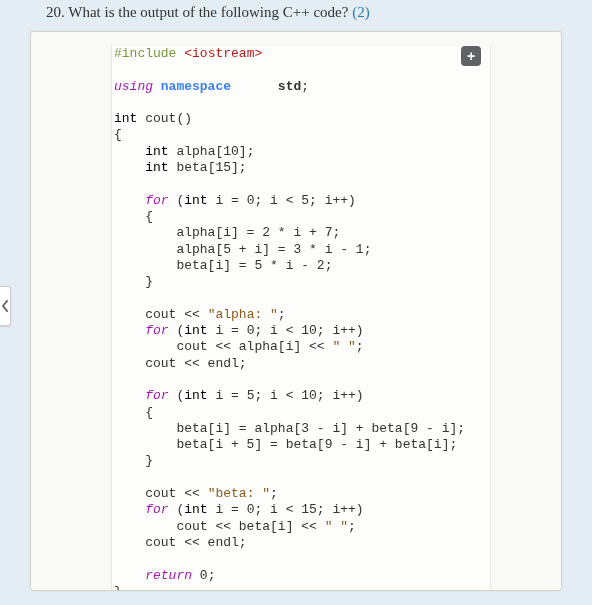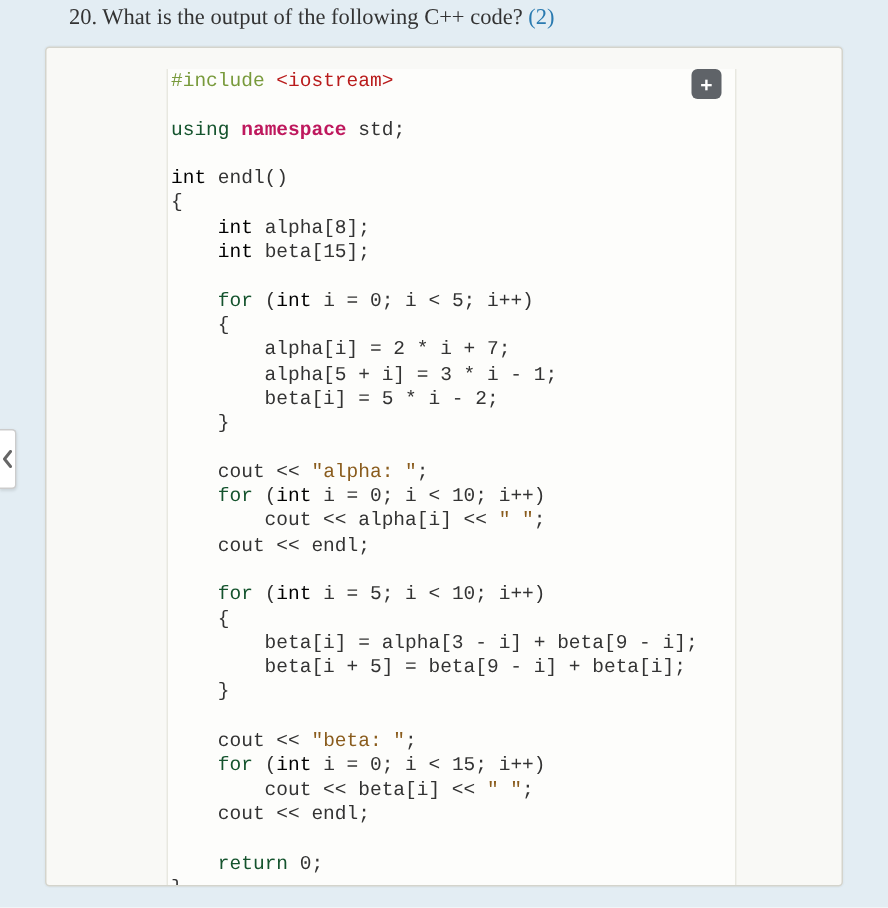--- a/index.html
+++ b/index.html
@@ -44,25 +44,25 @@
     margin: 0;
     padding: 0 2px;
     font-family: 'Courier New', Consolas, monospace;
     font-size: 13px;
     line-height: 16.3px;
     white-space: pre;
     color: #333;
   }
   .k-pp   { color: #789a3b; }       
   .k-inc  { color: #b91c1c;   }       
-  .k-kw   { color: #14532d; }       
-  .k-ns   { color: #be185d; font-weight: bold;} 
+  .k-kw   { color: #a21caf; font-style: italic; }       
+  .k-ns   { color: #3b82f6; font-weight: bold;} 
   .k-type { color: #000000; }
   .k-str  { color: #8a5c1d; }
-  .bold   { font-weight: normal; }
+  .bold   { font-weight: bold; margin-left: 39px; }
   .expand-btn {
     position: absolute;
     top: 14px;
     right: 80px;
     width: 20px;
     height: 20px;
     background: #5f6368;
     border-radius: 4px;
     color: #fff;
     text-align: center;
@@ -99,23 +99,23 @@
   <span class="pts">(2)</span>
 </div>
 
 <div class="code-card">
   <div class="expand-btn">+</div>
   <div class="code-inner">
 <pre><span class="k-pp">#include</span><span class="k-inc"> &lt;iostream&gt;</span>
 
 <span class="k-kw">using</span><span class="k-ns"> namespace </span><span class="bold">std</span><span>;</span>
 
-<span class="k-type">int</span><span> endl()</span>
+<span class="k-type">int</span><span> cout()</span>
 <span>{</span>
-<span>    </span><span class="k-type">int</span><span> alpha[8];</span>
+<span>    </span><span class="k-type">int</span><span> alpha[10];</span>
 <span>    </span><span class="k-type">int</span><span> beta[15];</span>
 
 <span>    </span><span class="k-kw">for</span><span> (</span><span class="k-type">int</span><span> i = 0; i &lt; 5; i++)</span>
 <span>    {</span>
 <span>        alpha[i] = 2 * i + 7;</span>
 <span>        alpha[5 + i] = 3 * i - 1;</span>
 <span>        beta[i] = 5 * i - 2;</span>
 <span>    }</span>
 
 <span>    cout &lt;&lt; </span><span class="k-str">"alpha: "</span><span>;</span>

